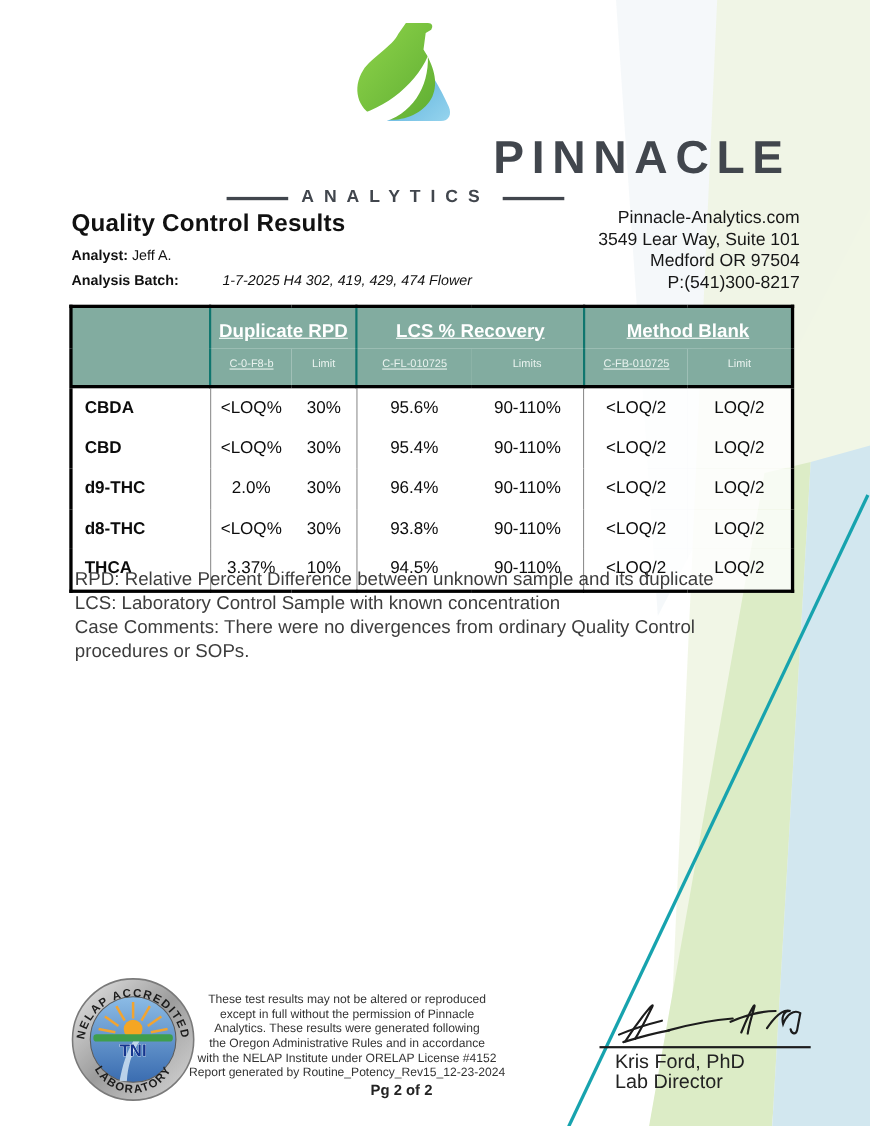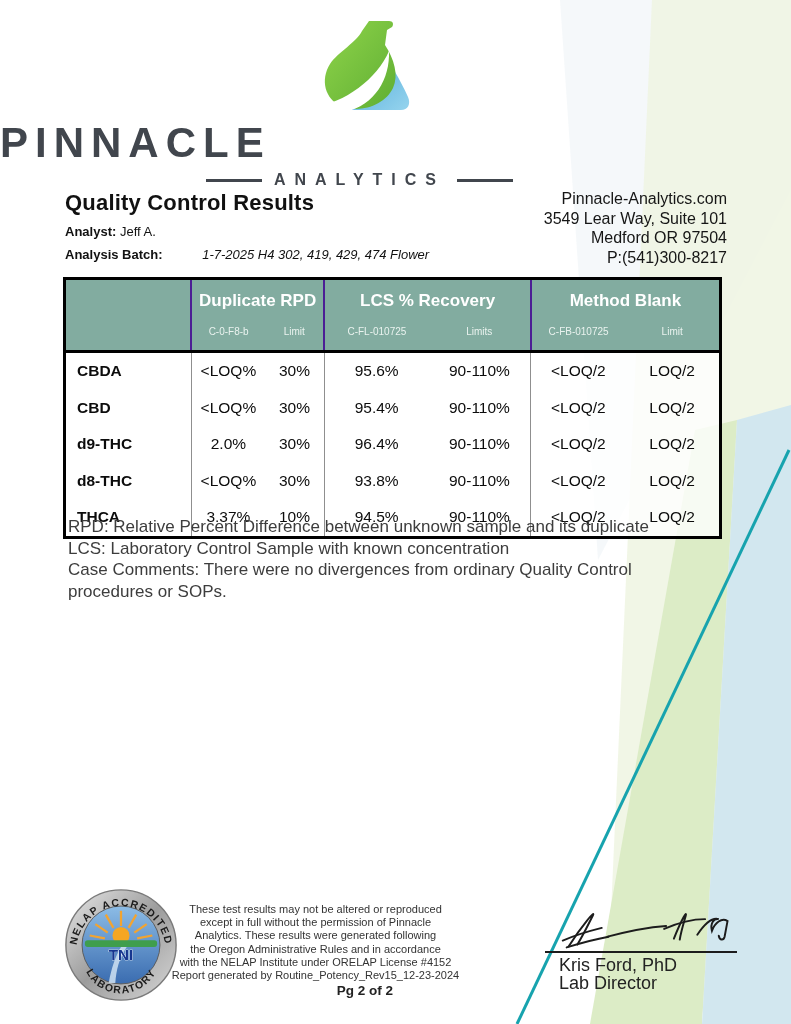--- a/index.html
+++ b/index.html
@@ -5,21 +5,21 @@
   html,body { margin:0; padding:0; background:#888; }
   .page {
     position:relative; width:791px; height:1024px; margin:0 auto;
     background:#ffffff; overflow:hidden;
     font-family:"Liberation Sans", sans-serif; color:#111;
   }
   .bg-decor { position:absolute; left:0; top:0; width:791px; height:1024px; z-index:0; }
   .layer { position:relative; z-index:1; }
 
   
-  .logo-block { position:absolute; top:18px; left:0; width:719px; text-align:left; }
+  .logo-block { position:absolute; top:18px; left:0; width:719px; text-align:right; }
   .flask-svg { display:block; margin:0 auto; width:150px; height:102px; }
   .brand {
     font-size:42px; font-weight:bold; letter-spacing:7px; color:#41464d;
     line-height:1.0; margin-top:2px;
   }
   .brand-sub { display:flex; align-items:center; justify-content:center; gap:12px; margin-top:7px; color:#41464d; }
   .brand-sub .rule { width:56px; height:3px; background:#41464d; }
   .brand-sub .txt { font-size:16px; font-weight:bold; letter-spacing:9px; }
 
   
@@ -31,21 +31,21 @@
 
   .contact { position:absolute; top:189px; right:64px; text-align:right; font-size:16px; line-height:19.5px; color:#161616; }
 
   
   .qc-table-wrap { position:absolute; top:277px; left:63px; width:659px; }
   table.qc { width:100%; border-collapse:collapse; border:3px solid #000; table-layout:fixed; }
   .qc thead { background:#82aca0; }
   .qc thead tr.grp th { color:#fff; font-size:17px; font-weight:bold; height:30px; padding-top:6px; }
   .qc thead tr.sub th { color:#eaf3ef; font-size:10px; font-weight:normal; height:26px; padding-bottom:6px; }
   .qc thead th { text-align:center; }
-  .qc thead th.wsep { border-left:2px solid #4c1d95; }
+  .qc thead th.wsep { border-left:2px solid #0f766e;text-decoration:underline; }
   .qc thead { border-bottom:3px solid #000; }
   .qc tbody { background:rgba(255,255,255,0.78); }
   .qc tbody td { font-size:15.5px; text-align:center; height:34.5px; color:#0c0c0c; }
   .qc tbody td.analyte { text-align:left; padding-left:11px; font-weight:bold; }
   .qc tbody td.gsep { border-left:1.5px solid #8f8f8f; }
 
   
   .notes { position:absolute; top:516px; left:68px; width:650px; font-size:17px; line-height:21.5px; color:#3d3d3d; }
 
   

